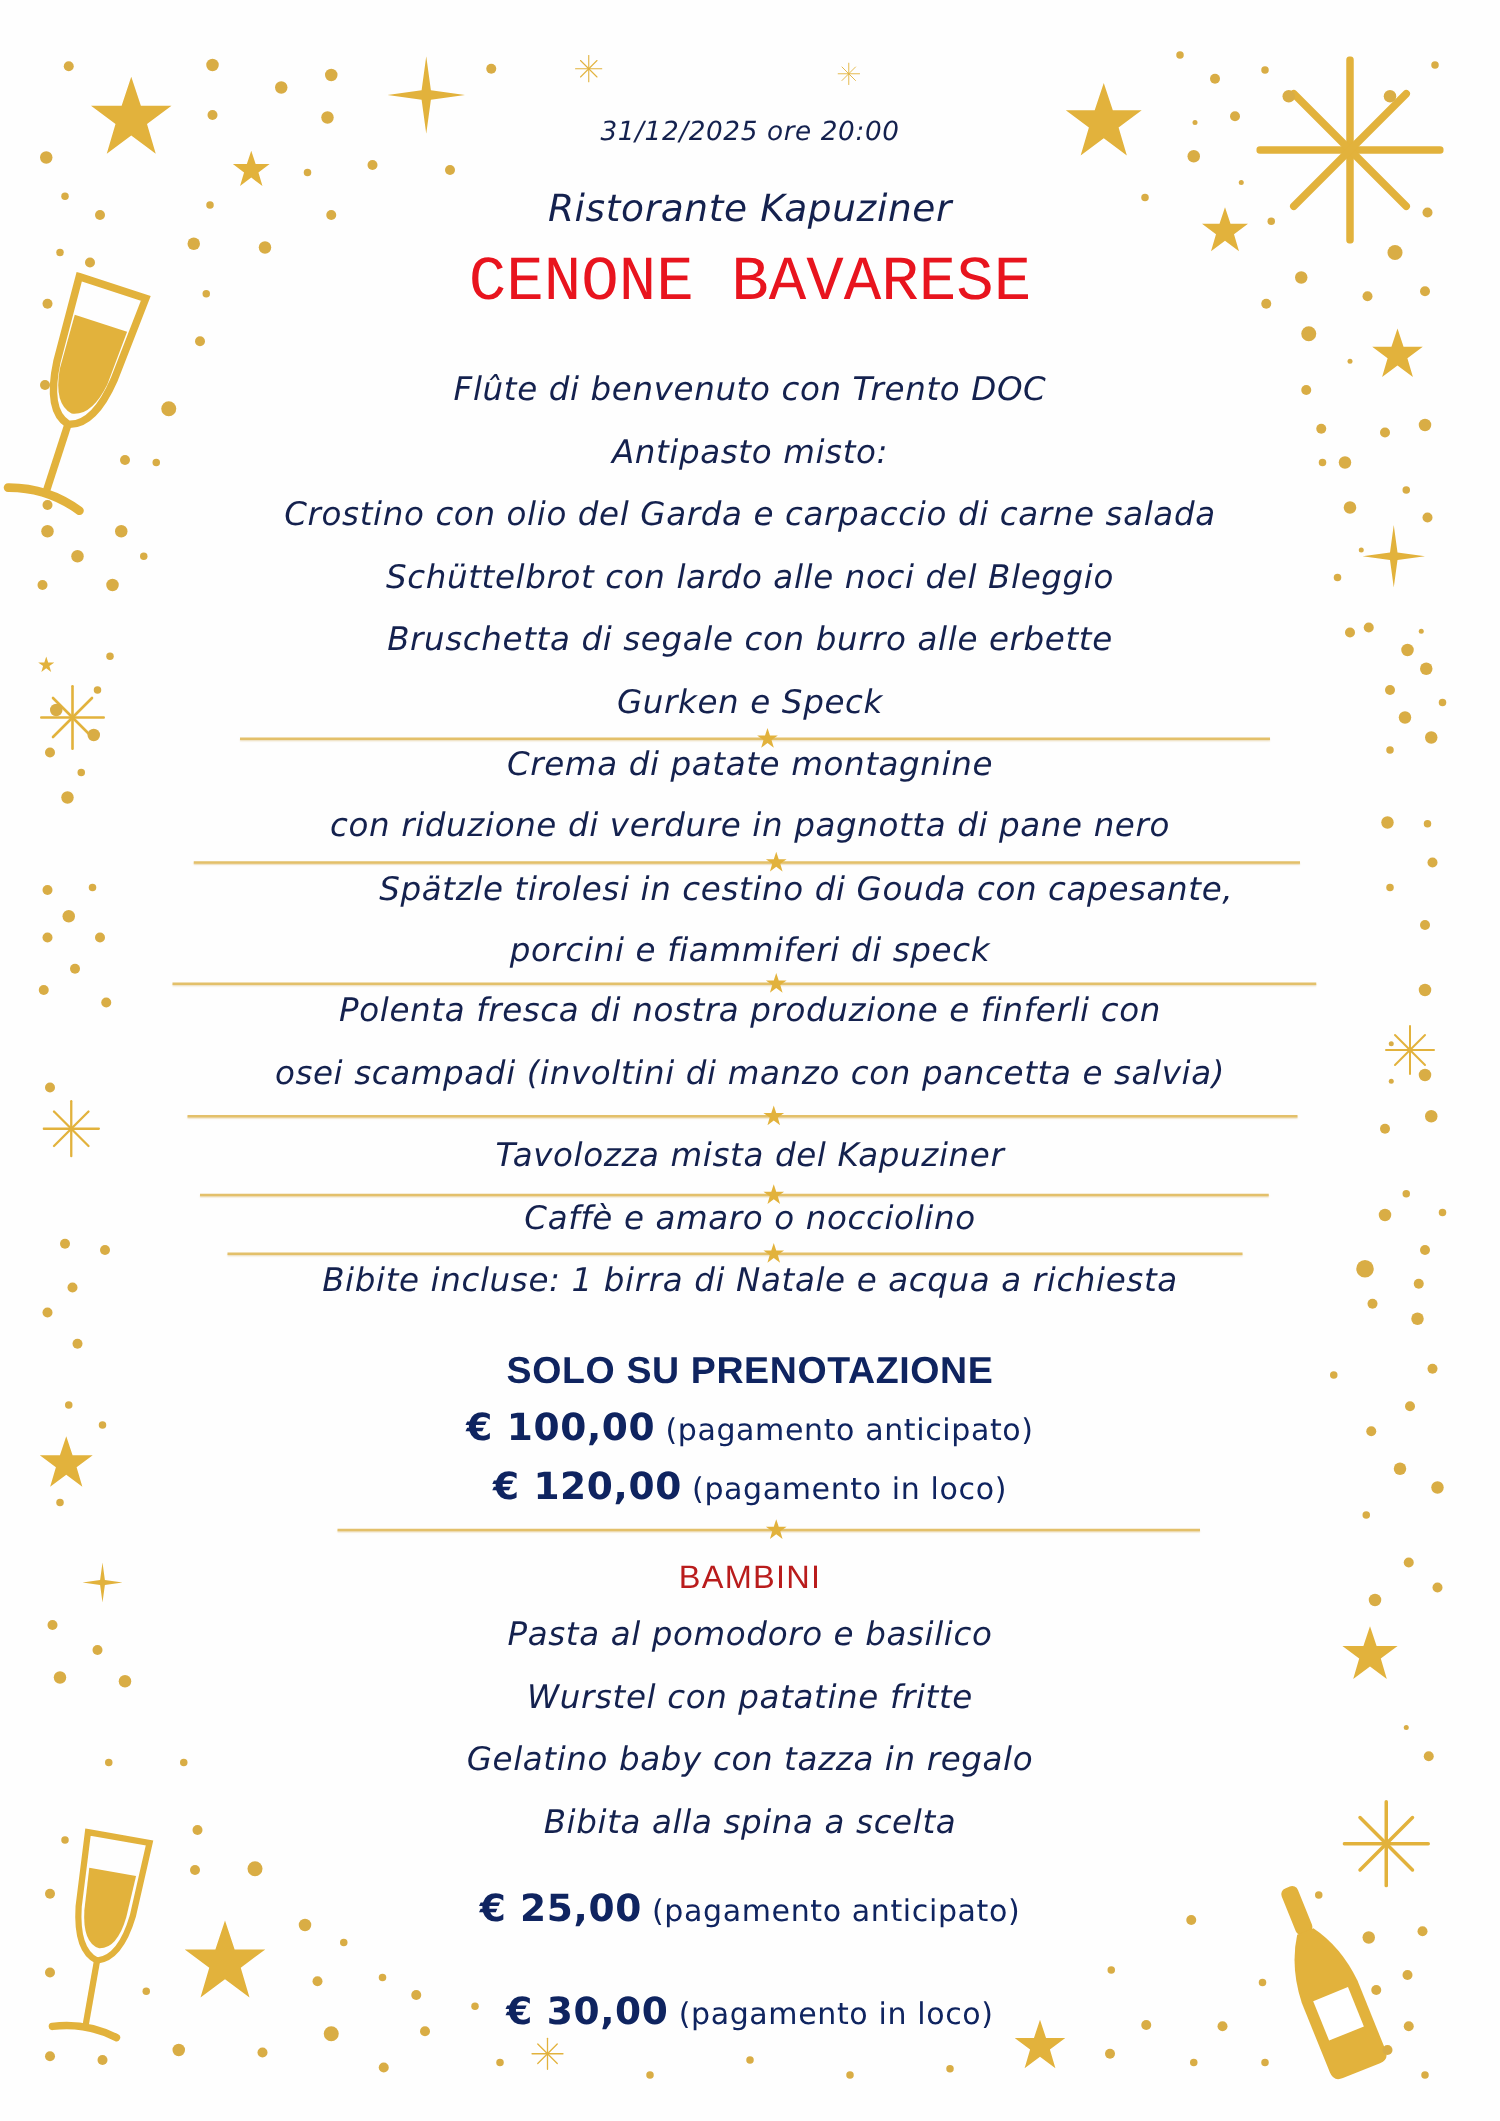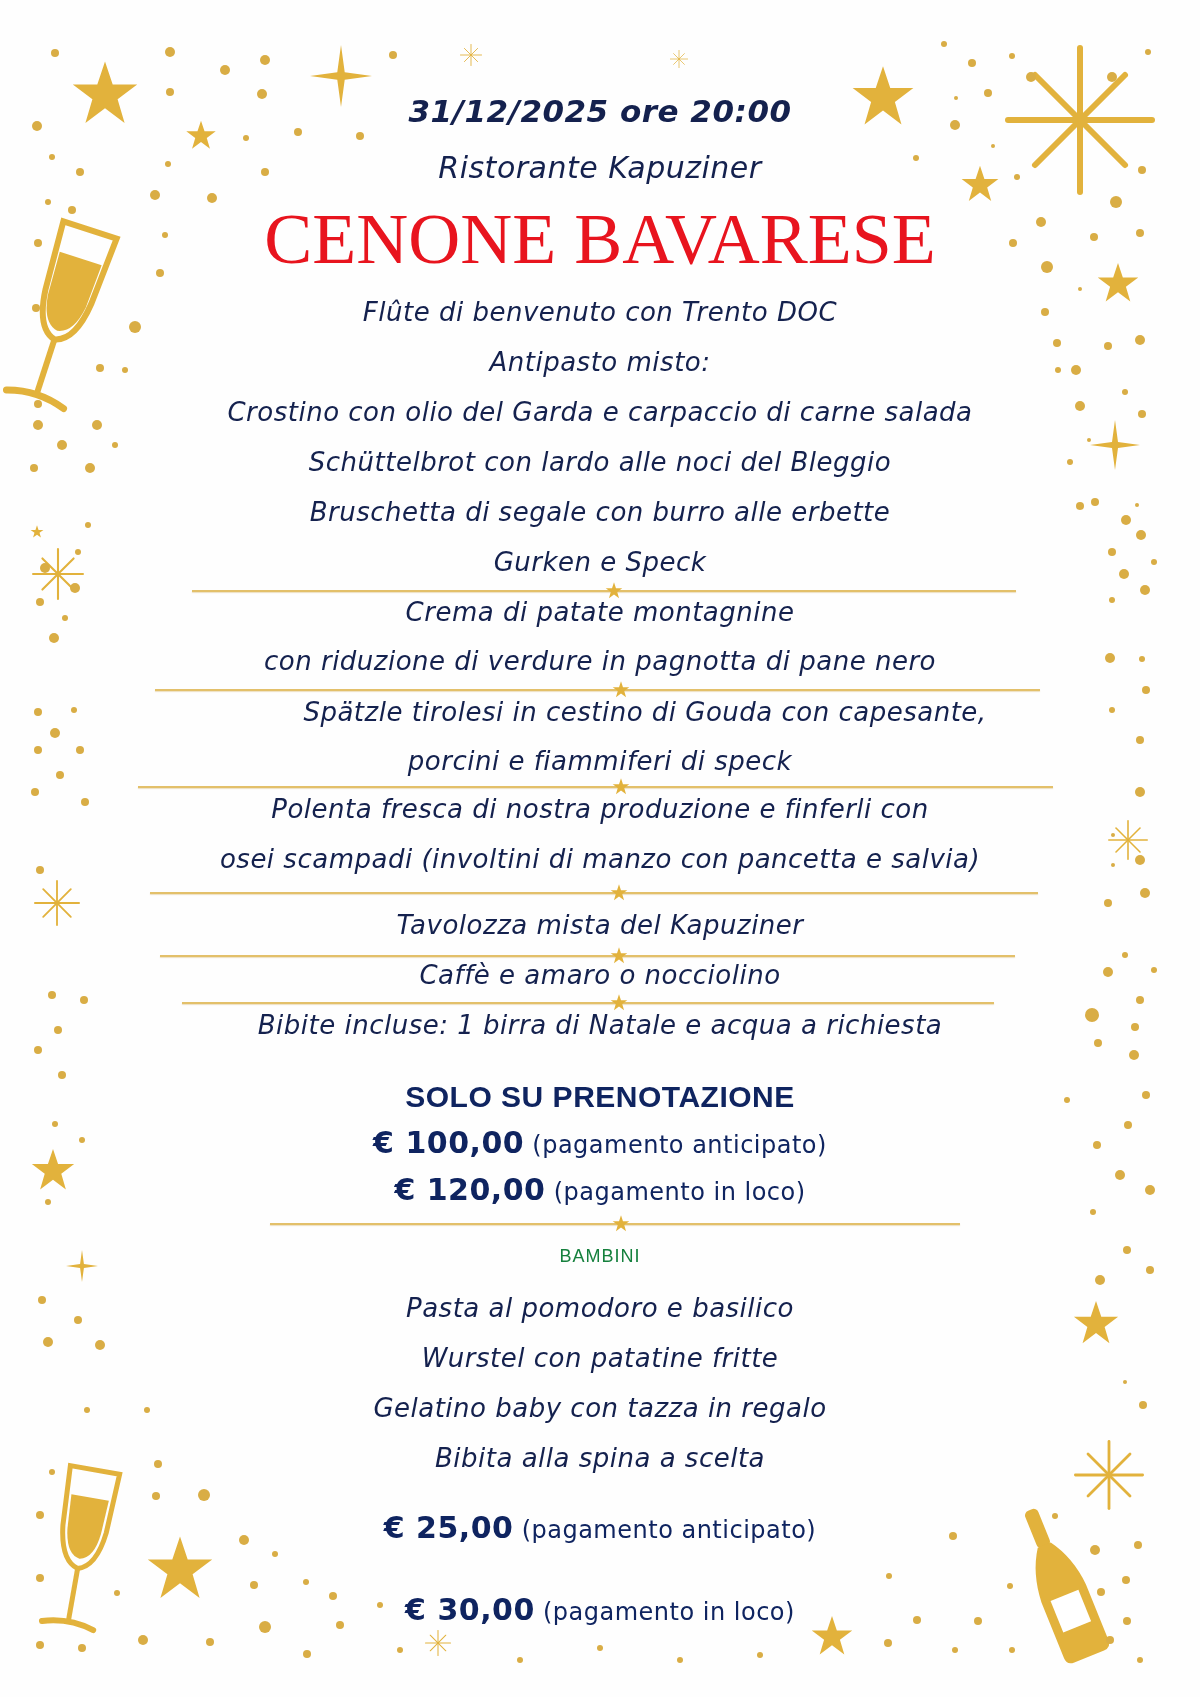--- a/index.html
+++ b/index.html
@@ -38,32 +38,32 @@
       width: 1200px;
       text-align: center;
       white-space: nowrap;
       font-family: "DejaVu Sans", sans-serif;
       font-style: italic;
       font-size: 26px;
       letter-spacing: 0.5px;
       color: #14214e;
     }
     .date {
-      font-size: 31px;
-      font-weight: bold;
+      font-size: 21px;
+      font-weight: normal;
       font-style: italic;
     }
     .restaurant {
       font-size: 30px;
       font-style: italic;
     }
     .title {
-      font-family: Liberation Serif, serif;
+      font-family: Liberation Mono, monospace;
       font-style: normal;
-      font-size: 72px;
+      font-size: 50px;
       color: #e8141e;
       letter-spacing: 0;
     }
     .booking {
       font-family: "Liberation Sans", sans-serif;
       font-style: normal;
       font-weight: bold;
       font-size: 30px;
       color: #0f2460;
       letter-spacing: 0.5px;
@@ -73,22 +73,22 @@
       font-size: 24px;
       color: #0f2460;
     }
     .price .amount {
       font-weight: bold;
       font-size: 30px;
     }
     .section-kids {
       font-family: "Liberation Sans", sans-serif;
       font-style: normal;
-      font-size: 18px;
-      color: #15803d;
+      font-size: 26px;
+      color: #b91c1c;
       letter-spacing: 1px;
     }
     .divider {
       position: absolute;
       height: 2px;
       background: #e3c06a;
       box-shadow: 0 1px 1px rgba(210,170,80,0.35);
     }
     .divider-star {
       position: absolute;

